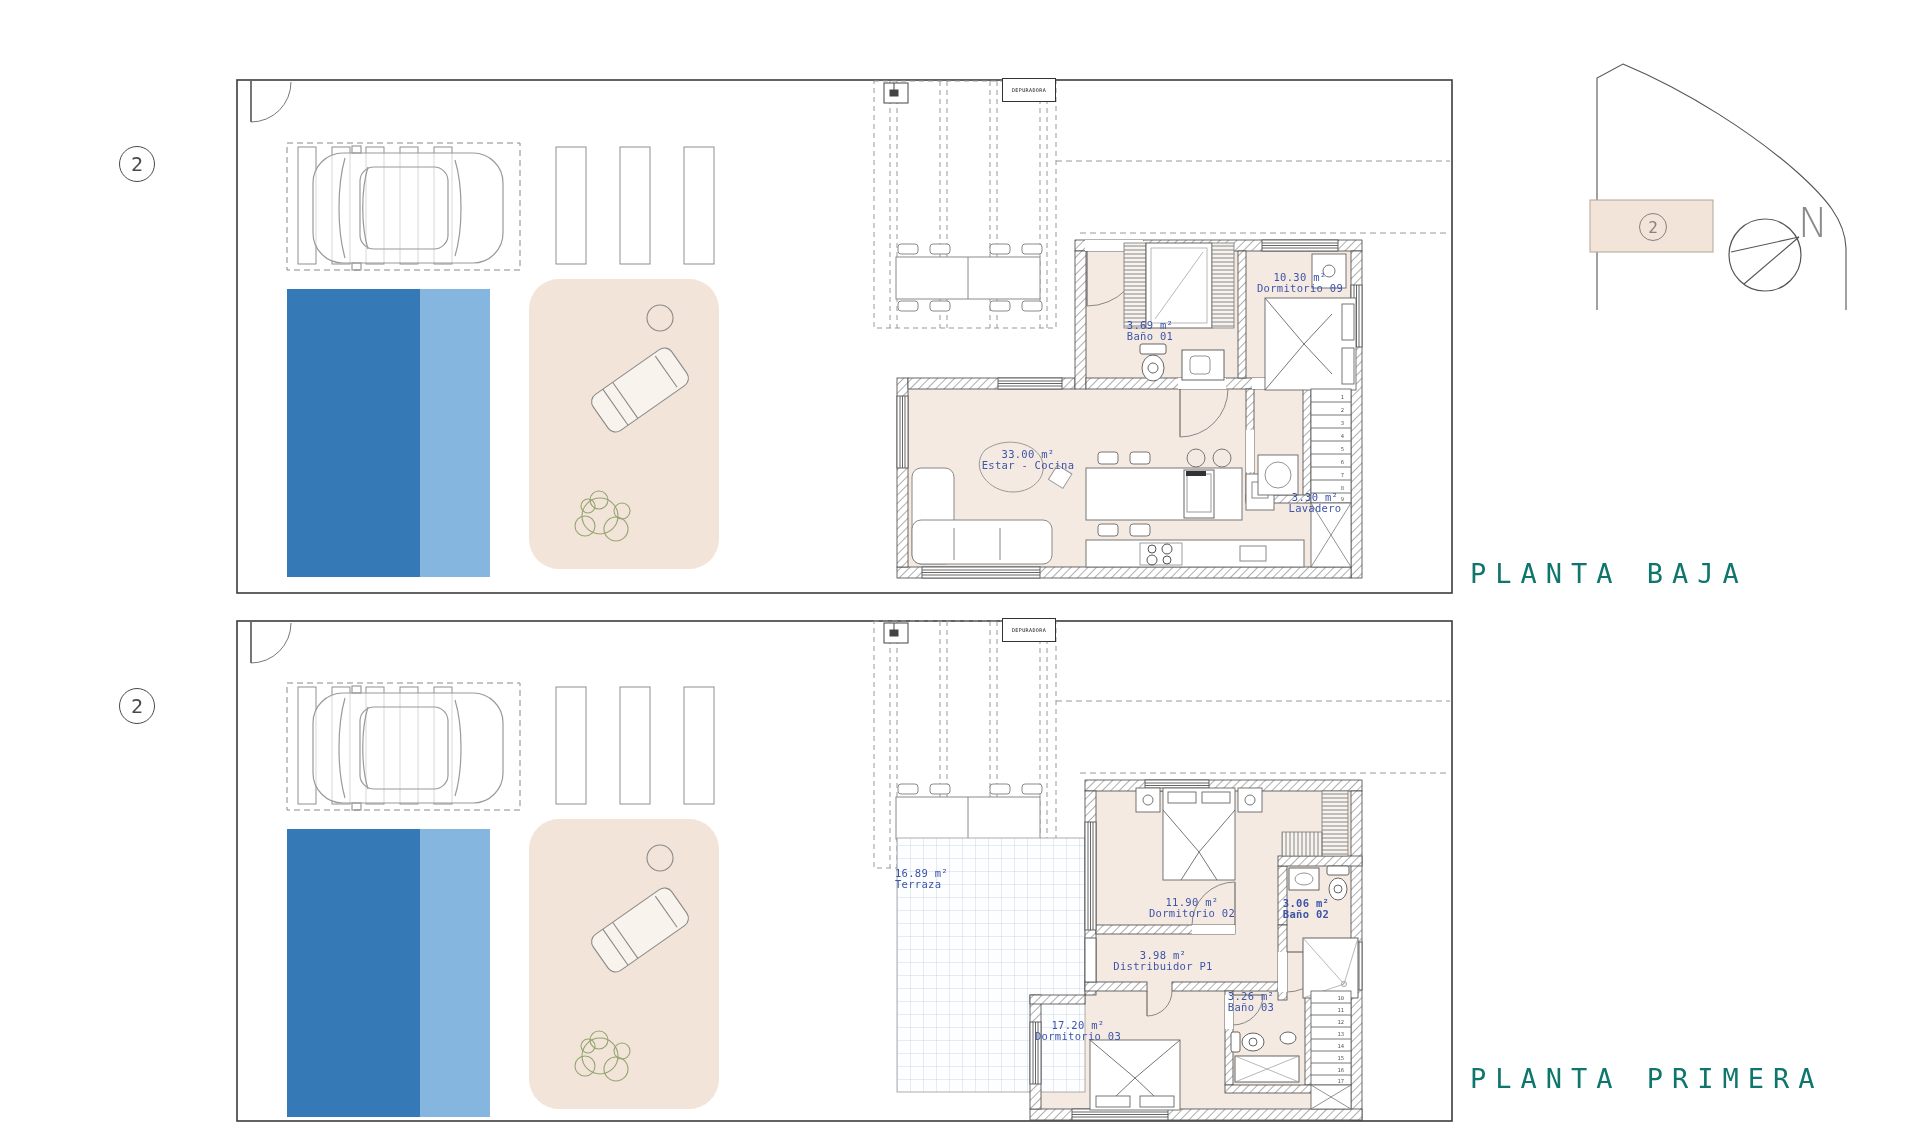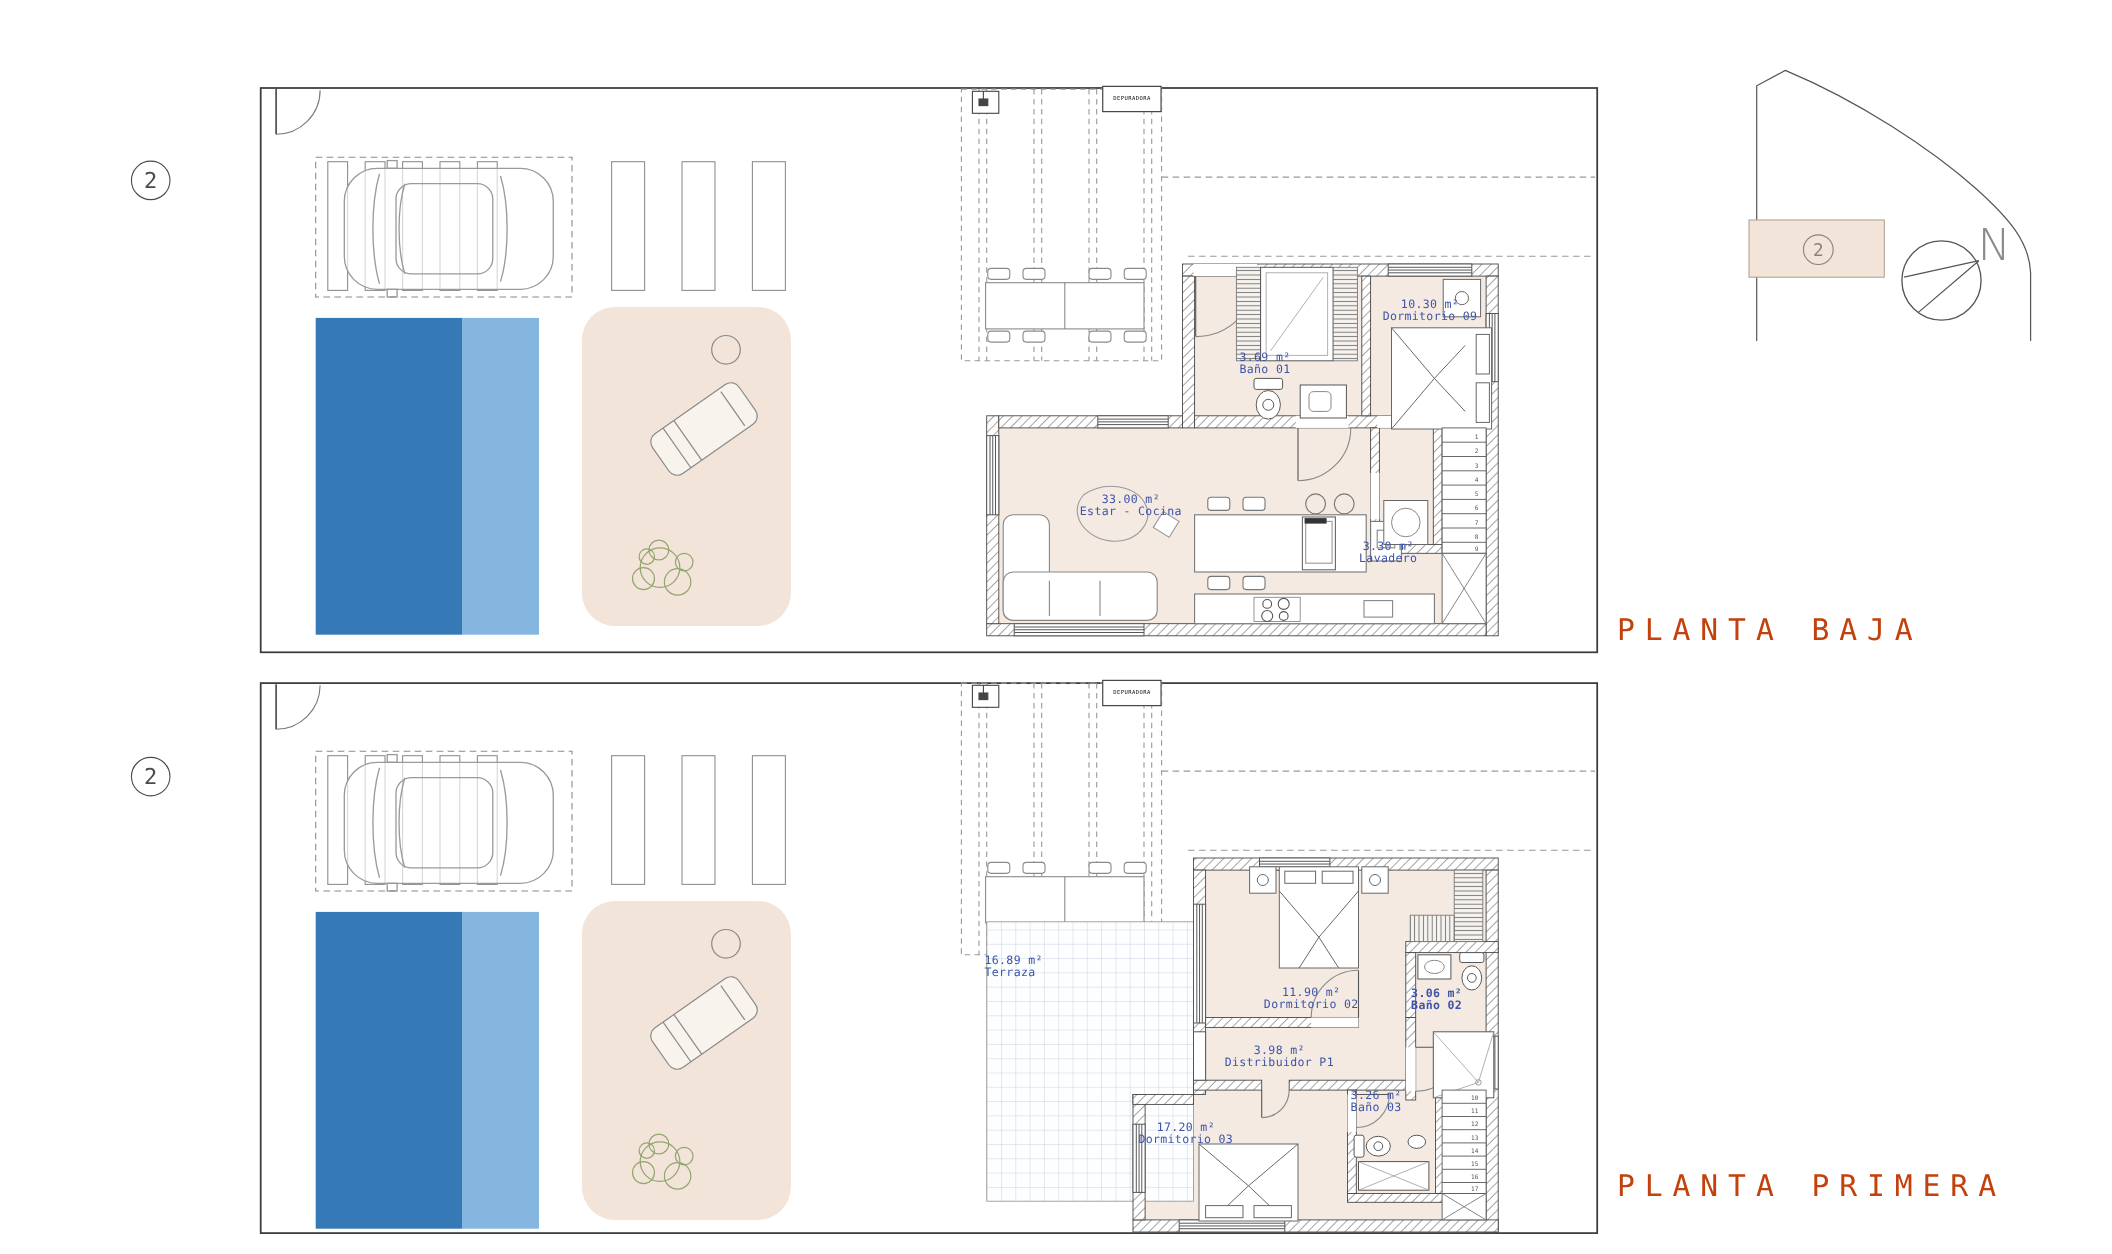--- a/index.html
+++ b/index.html
@@ -4,21 +4,21 @@
 <style>
   html,body{margin:0;padding:0;background:#fff;}
   body{width:1920px;height:1140px;position:relative;overflow:hidden;
        font-family:"DejaVu Sans Mono",monospace;}
   #drawing{position:absolute;left:0;top:0;}
   .room-label{position:absolute;transform:translateX(-50%);text-align:center;
       font:10.5px "DejaVu Sans Mono",monospace;color:#3d54a8;line-height:1.07;
       white-space:nowrap;letter-spacing:.3px;}
   .room-label.left-align{transform:none;text-align:left;}
   .plan-title{position:absolute;font-family:"DejaVu Sans Mono",monospace;
-      font-size:27px;letter-spacing:9px;color:#c2410c;white-space:nowrap;}
+      font-size:27px;letter-spacing:9px;color:#0f766e;white-space:nowrap;}
   .circled-num{position:absolute;width:34px;height:34px;border:1.7px solid #4a4a4a;
       border-radius:50%;display:flex;align-items:center;justify-content:center;
       font:20px "DejaVu Sans Mono",monospace;color:#4a4a4a;background:#fff;}
   .circled-num.small{width:26px;height:26px;font-size:16px;border-color:#8a8178;
       color:#8a8178;background:transparent;}
   .equip-box{position:absolute;width:52px;height:22px;border:1.2px solid #333;
       background:#fff;display:flex;align-items:center;justify-content:center;
       font:5px "DejaVu Sans Mono",monospace;letter-spacing:.4px;color:#111;}
   .north-label{position:absolute;font:300 40px "DejaVu Sans",sans-serif;color:#8b8b8b;}
   .stair-num{font:5.5px "DejaVu Sans Mono",monospace;fill:#555;}
@@ -463,21 +463,21 @@
   <div>Baño 01</div>
 </div>
 <div class="room-label" style="left:1300px;top:272px;">
   <div>10.30 m²</div>
   <div>Dormitorio 09</div>
 </div>
 <div class="room-label" style="left:1028px;top:449px;">
   <div>33.00 m²</div>
   <div>Estar - Cocina</div>
 </div>
-<div class="room-label" style="left:1262px;top:492px;">
+<div class="room-label" style="left:1315px;top:492px;">
   <div>3.30 m²</div>
   <div>Lavadero</div>
 </div>
 
 <div class="room-label left-align" style="left:895px;top:868px;">
   <div>16.89 m²</div>
   <div>Terraza</div>
 </div>
 <div class="room-label" style="left:1192px;top:897px;">
   <div>11.90 m²</div>

